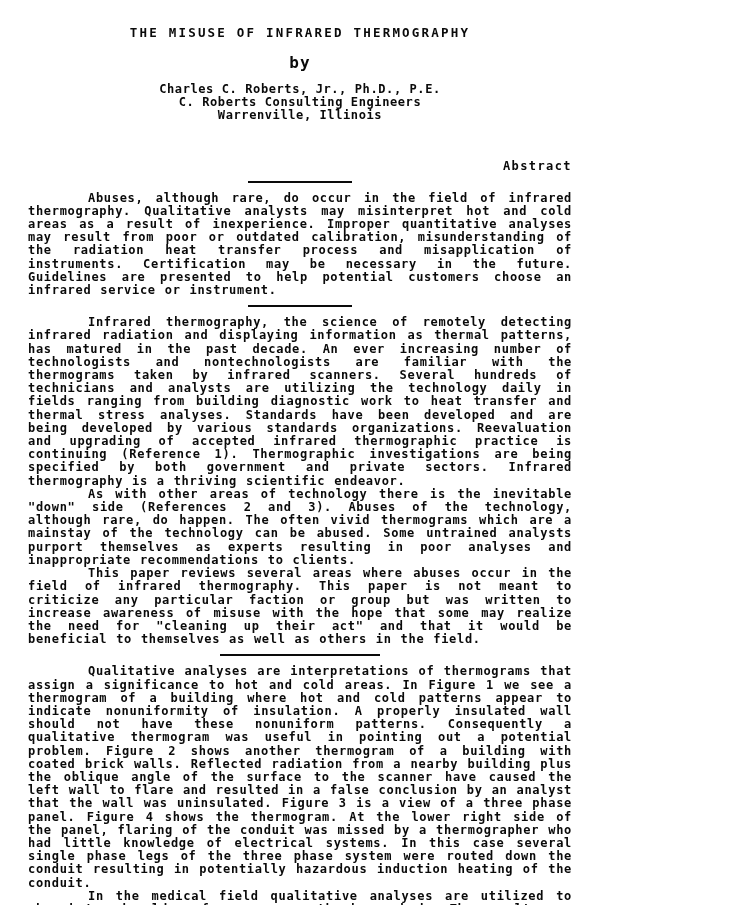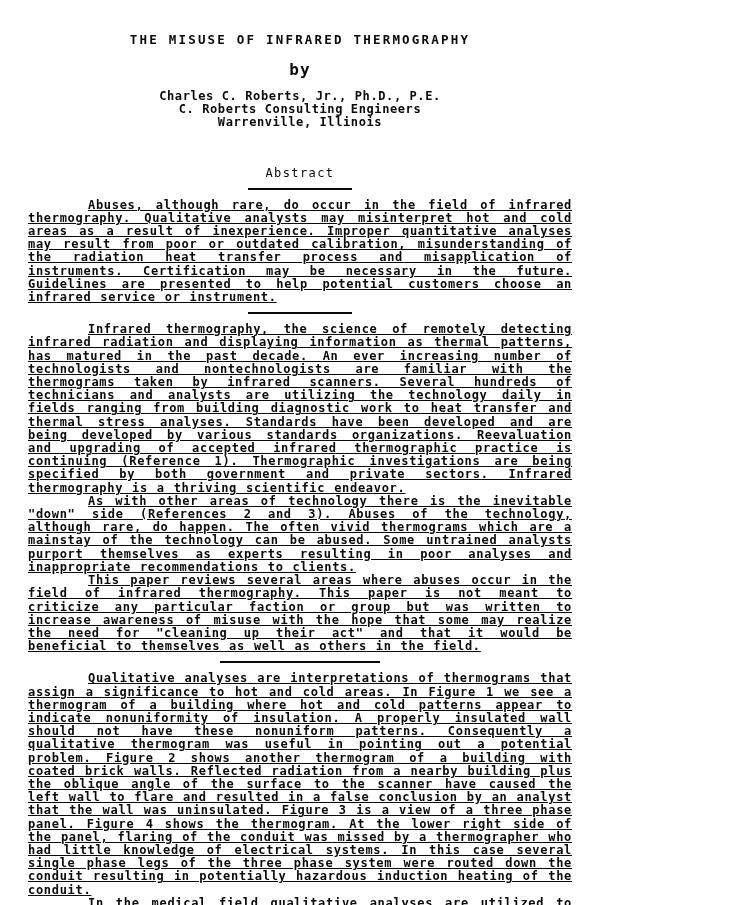--- a/index.html
+++ b/index.html
@@ -3,21 +3,21 @@
 <meta charset="utf-8">
 <style>
   html, body { margin: 0; padding: 0; background: #ffffff; }
   .page {
     position: relative;
     width: 600px;
     height: 905px;
     margin: 0;
     background: #ffffff;
     box-sizing: border-box;
-    padding: 29px 28px 0 28px;
+    padding: 22px 28px 0 28px;
     font-family: "DejaVu Sans Mono", "Liberation Mono", monospace;
     font-weight: bold;
     color: #0a0a0a;
     overflow: hidden;
   }
   .doc-header { text-align: center; }
   .doc-title {
     margin: 4px 0 0 0;
     font-size: 12.5px;
     line-height: 14px;
@@ -27,42 +27,41 @@
   }
   .byline {
     margin-top: 16px;
     font-size: 16px;
     line-height: 14px;
     letter-spacing: 1px;
   }
   .author-block { margin-top: 13px; font-size: 12px; line-height: 13.2px; letter-spacing: 0.6px; }
   .section-heading {
     margin: 16px 0 0 0;
-    text-align: center;
+    text-align: right;
     font-size: 12px;
     line-height: 14px;
-    font-weight: normal;
+    font-weight: bold;
     letter-spacing: 1.4px;
   }
   .heading-underline {
     height: 0;
     border-bottom: 2px solid #0a0a0a;
     margin: 8px auto 9px auto;
   }
   .rule-sm { width: 104px; }
   .rule-lg { width: 160px; }
   .body-par {
     margin: 0;
     font-size: 12px;
     line-height: 13.2px;
     letter-spacing: 0.7px;
     word-spacing: 1px;
     text-align: justify;
     text-indent: 60px;
-    text-decoration: underline;
   }
   .spacer-abstract { height: 20px; }
 </style>
 </head>
 <body>
 
 <div class="page">
 
   <div class="doc-header">
     <h1 class="doc-title">THE MISUSE OF INFRARED THERMOGRAPHY</h1>

